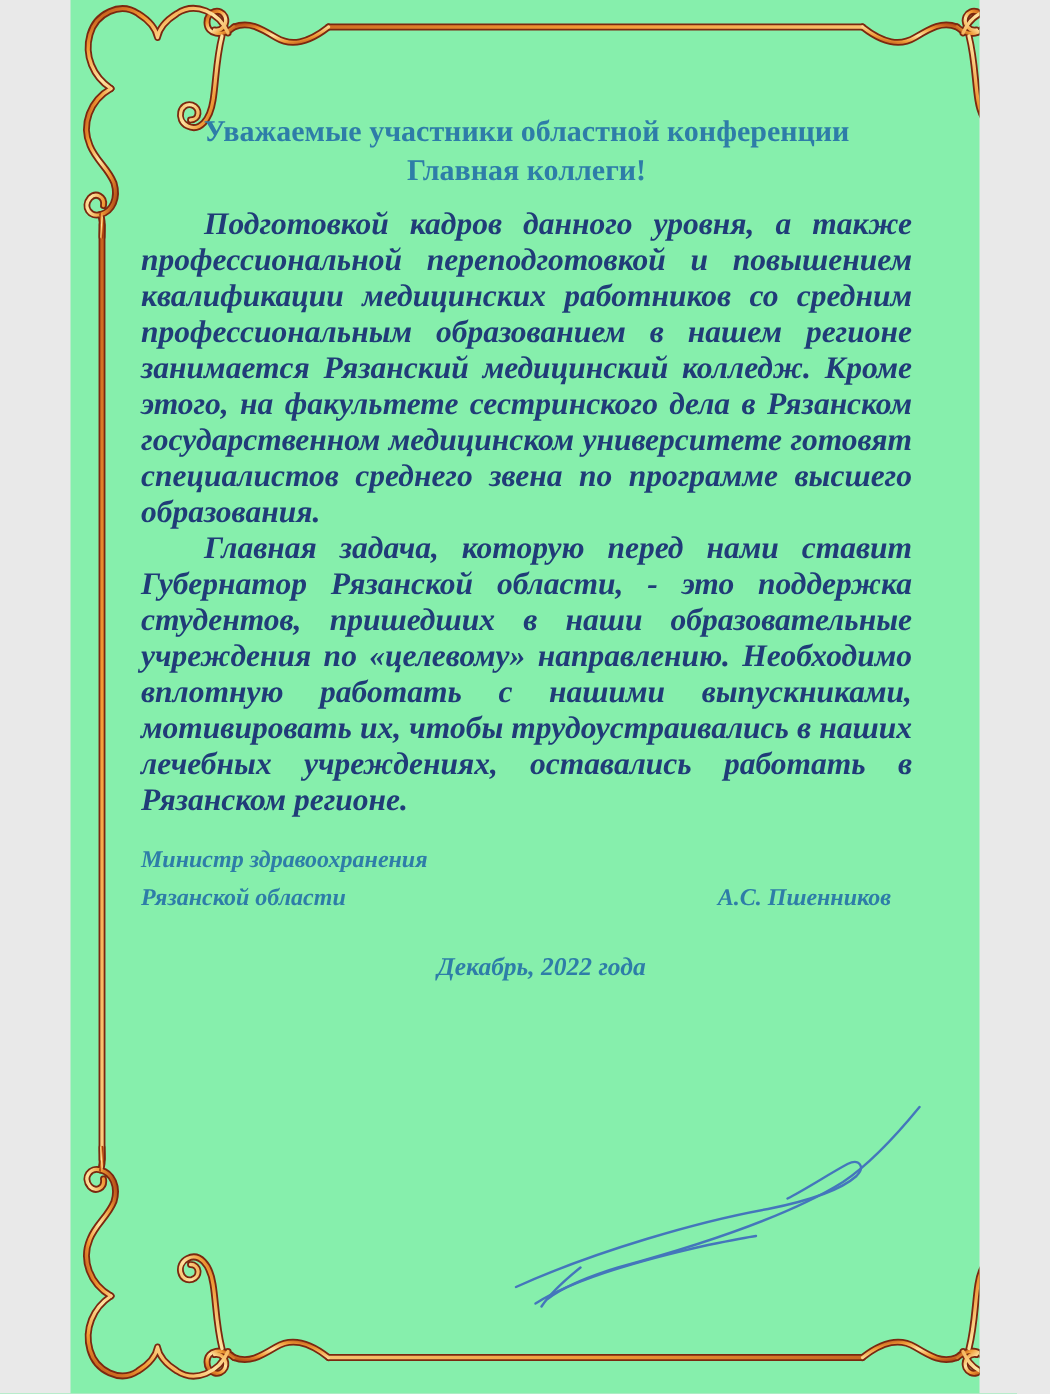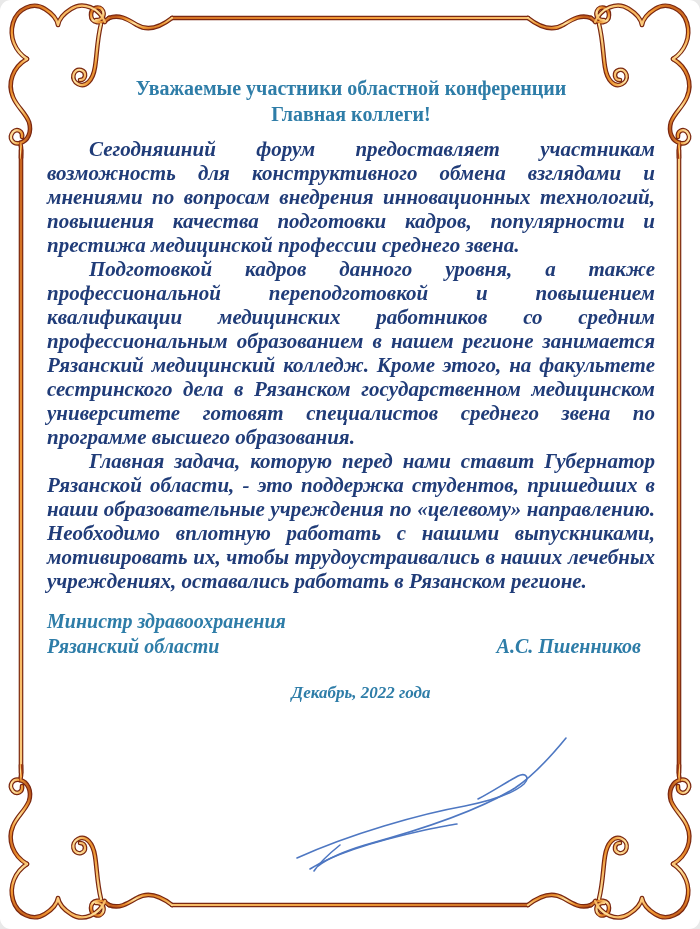--- a/index.html
+++ b/index.html
@@ -1,38 +1,38 @@
 <!DOCTYPE html>
 <html><head>
 <meta charset="utf-8">
 <style>
   html,body{margin:0;padding:0;}
   body{background:#e9e9e9;font-family:"Liberation Serif","DejaVu Serif",serif;}
   .page{
-    position:relative;width:700px;height:929px;margin:0 auto;
-    background:#ffffff;overflow:hidden;border-radius:11px;
+    position:relative;width:606px;height:929px;margin:0 auto;
+    background:#86efac;overflow:hidden;
   }
   .frame-svg{position:absolute;left:0;top:0;width:700px;height:929px;pointer-events:none;}
   .outerstroke{stroke:#7b2810;stroke-width:4.6;fill:none;stroke-linecap:round;stroke-linejoin:round;}
   .innerstroke{stroke:url(#copper);stroke-width:2.2;fill:none;stroke-linecap:round;stroke-linejoin:round;}
   .content{position:absolute;left:47px;right:45px;top:76px;}
   .hdr{
     color:#2e7da8;font-weight:bold;text-align:center;
     font-size:20px;line-height:25.5px;
   }
   .hdr .title{max-width:606px;margin:0 auto;}
   .bodytext{
     margin-top:10px;color:#203c78;font-weight:bold;font-style:italic;
     font-size:21px;line-height:24px;text-align:justify;
   }
   .bodytext p{margin:0;text-indent:42px;}
   .sigrow{
     display:flex;justify-content:space-between;align-items:flex-end;
     margin-top:16px;color:#2e7da8;font-weight:bold;font-style:italic;
-    font-size:20px;line-height:25px;
+    font-size:16px;line-height:25px;
   }
   .sigrow .signer-name{padding-right:14px;white-space:nowrap;}
   .dateline{
     margin-top:24px;text-align:center;transform:translateX(10px);
     color:#2e7da8;font-weight:bold;font-style:italic;font-size:17px;
   }
   .ink{position:absolute;left:0;top:0;width:700px;height:929px;pointer-events:none;}
   .inkstroke{stroke:#3f6cbd;stroke-width:1.6;fill:none;stroke-linecap:round;opacity:.92;}
 </style>
 </head>
@@ -76,29 +76,28 @@
     </g>
   </svg>
 
   <div class="content">
     <div class="hdr">
       <div>Уважаемые участники  областной конференции</div>
       <div>Главная коллеги!</div>
     </div>
 
     <div class="bodytext">
-      <p>Сегодняшний форум предоставляет участникам возможность для конструктивного обмена взглядами и мнениями по вопросам внедрения инновационных технологий,  повышения качества подготовки кадров, популярности и престижа медицинской профессии среднего звена.</p>
       <p>Подготовкой кадров данного уровня, а также профессиональной переподготовкой и повышением квалификации медицинских работников со средним профессиональным образованием в нашем регионе  занимается Рязанский медицинский колледж.  Кроме этого, на факультете сестринского дела в Рязанском государственном медицинском университете готовят специалистов  среднего звена по программе высшего образования.</p>
       <p>Главная задача, которую перед нами ставит Губернатор Рязанской области, - это поддержка студентов, пришедших в наши образовательные учреждения по «целевому» направлению. Необходимо вплотную работать с нашими выпускниками, мотивировать их, чтобы трудоустраивались в наших лечебных учреждениях, оставались работать в Рязанском регионе.</p>
     </div>
 
     <div class="sigrow">
       <div>
         <div>Министр здравоохранения</div>
-        <div>Рязанский области</div>
+        <div>Рязанской области</div>
       </div>
       <div class="signer-name">А.С. Пшенников</div>
     </div>
 
     <div class="dateline">Декабрь, 2022 года</div>
   </div>
 
   <svg class="ink" viewBox="0 0 700 929" aria-hidden="true">
     <g class="inkstroke">
       <path d="M566,738 C548,760 530,778 515,788 C480,810 420,830 365,845 C345,851 330,857 318,866"></path>

